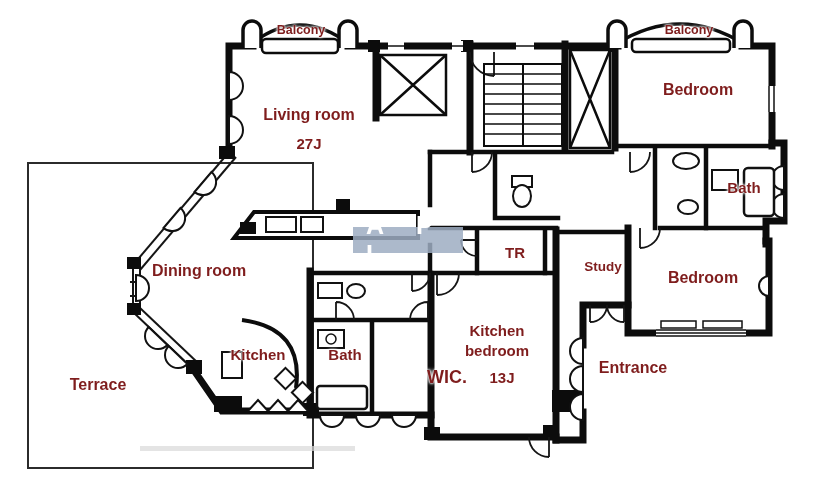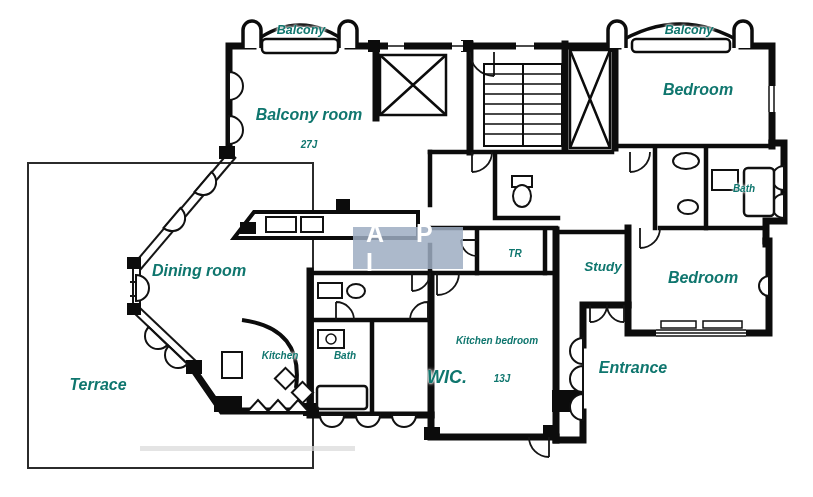--- a/index.html
+++ b/index.html
@@ -3,33 +3,32 @@
 <meta charset="utf-8">
 <style>
   html,body{margin:0;padding:0;background:#fff;}
   .stage{
     position:relative;width:813px;height:497px;background:#ffffff;overflow:hidden;
     font-family:"Liberation Sans",sans-serif;
   }
   .stage svg{position:absolute;left:0;top:0;}
   .room-label{
     position:absolute;transform:translate(-50%,-50%);
-    color:#0f766e;font-weight:bold;white-space:nowrap;text-align:center;
+    color:#7f1d1d;font-weight:bold;white-space:nowrap;text-align:center;
     text-shadow:0 0 2px #fff,0 0 3px #fff,0 0 4px #fff;
     line-height:1.3;
-    font-style:italic;
   }
   .lbl-12{font-size:12.5px;}
   .lbl-13{font-size:13.5px;}
   .lbl-14{font-size:18px;margin-left:40px;}
-  .lbl-15{font-size:10px;}
+  .lbl-15{font-size:15px;}
   .lbl-16{font-size:16px;}
   .multiline{white-space:normal;width:92px;}
   .watermark{
-    position:absolute;left:353px;top:227px;width:110px;height:42px;
+    position:absolute;left:353px;top:227px;width:110px;height:26px;
     background:rgba(158,173,194,0.85);
     display:flex;align-items:center;justify-content:center;
     color:#ffffff;font-weight:bold;font-size:25px;letter-spacing:13px;
     padding-left:13px;box-sizing:border-box;
   }
 </style>
 </head>
 <body>
 
 <div class="stage">
@@ -215,30 +214,30 @@
       <rect x="318" y="330" width="26" height="18" stroke-width="2"></rect>
       <circle cx="331" cy="339" r="5" stroke-width="1.5"></circle>
 
       <rect x="318" y="283" width="24" height="15" stroke-width="2"></rect>
       <ellipse cx="356" cy="291" rx="9" ry="7" stroke-width="2"></ellipse>
     </g>
   </svg>
 
   <div class="room-label lbl-12" style="left:301px;top:30px;">Balcony</div>
   <div class="room-label lbl-12" style="left:689px;top:30px;">Balcony</div>
-  <div class="room-label lbl-16" style="left:309px;top:115px;">Balcony room</div>
+  <div class="room-label lbl-16" style="left:309px;top:115px;">Living room</div>
   <div class="room-label lbl-15" style="left:309px;top:144px;">27J</div>
   <div class="room-label lbl-16" style="left:698px;top:90px;">Bedroom</div>
   <div class="room-label lbl-15" style="left:744px;top:188px;">Bath</div>
   <div class="room-label lbl-16" style="left:703px;top:278px;">Bedroom</div>
   <div class="room-label lbl-13" style="left:603px;top:267px;">Study</div>
   <div class="room-label lbl-15" style="left:515px;top:253px;text-align:right;">TR</div>
   <div class="room-label lbl-16" style="left:199px;top:271px;">Dining room</div>
   <div class="room-label lbl-16" style="left:98px;top:385px;">Terrace</div>
-  <div class="room-label lbl-15" style="left:280px;top:355px;text-align:center;">Kitchen</div>
+  <div class="room-label lbl-15" style="left:258px;top:355px;text-align:center;">Kitchen</div>
   <div class="room-label lbl-15" style="left:345px;top:355px;">Bath</div>
   <div class="room-label lbl-14" style="left:407px;top:378px;">WIC.</div>
   <div class="room-label lbl-15 multiline" style="left:497px;top:340px;">Kitchen bedroom</div>
   <div class="room-label lbl-15" style="left:502px;top:378px;">13J</div>
   <div class="room-label lbl-16" style="left:633px;top:368px;">Entrance</div>
 
   <div class="watermark">A P I</div>
 
 </div>
 

